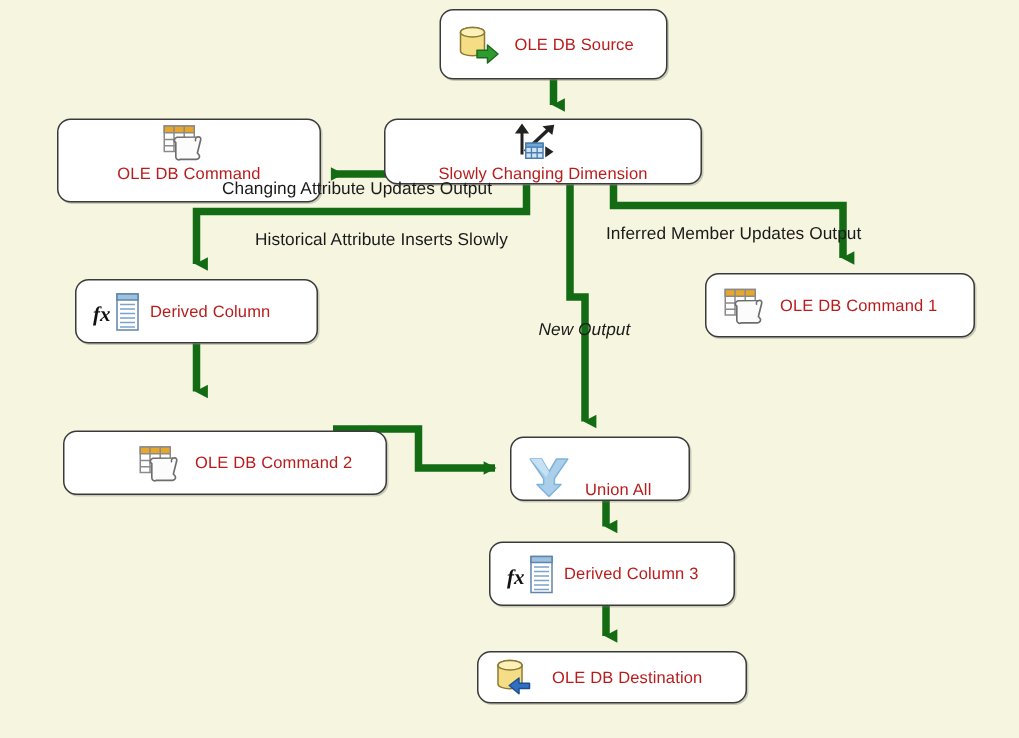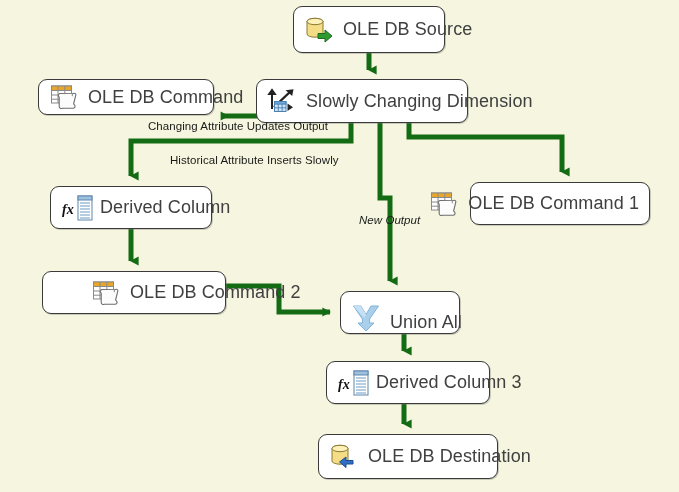--- a/index.html
+++ b/index.html
@@ -39,22 +39,22 @@
     z-index: 5;
   }
   .node .ico {
     flex: 0 0 auto;
     width: 30px;
     height: 30px;
     margin-right: 9px;
     display: block;
   }
   .node .lbl {
-    font-size: 18px;
-    color: #404040;
+    font-size: 11px;
+    color: #b91c1c;
     white-space: nowrap;
     letter-spacing: 0.1px;
   }
   .edge-label {
     position: absolute;
     font-size: 11.5px;
     color: #1a1a1a;
     white-space: nowrap;
     z-index: 6;
     letter-spacing: 0.05px;
@@ -105,38 +105,38 @@
       <svg viewBox="0 0 30 30" width="30" height="30" xmlns="http://www.w3.org/2000/svg">
         <ellipse cx="11" cy="6.5" rx="8" ry="3.2" fill="#f5dd86" stroke="#8a7a33" stroke-width="1"></ellipse>
         <path d="M3,6.5 L3,19 a8,3.2 0 0 0 16,0 L19,6.5" fill="#f5dd86" stroke="#8a7a33" stroke-width="1"></path>
         <ellipse cx="11" cy="6.5" rx="8" ry="3.2" fill="#fdf0b8" stroke="#8a7a33" stroke-width="1"></ellipse>
         <path d="M14,22 L14,18.5 L21,18.5 L21,15 L28,21 L21,27 L21,23.5 L14,23.5 Z" fill="#2f9b2f" stroke="#1d6b1d" stroke-width="1" stroke-linejoin="round"></path>
       </svg>
     </span>
     <span class="lbl">OLE DB Source</span>
   </div>
 
-  <div class="node" style="left: 38px; top: 79px; width: 176px; height: 36px;">
+  <div class="node" style="left: 38px; top: 79px; width: 176px; height: 56px; flex-direction: column;">
     <span class="ico">
       <svg viewBox="0 0 30 30" width="30" height="30" xmlns="http://www.w3.org/2000/svg">
         <rect x="2.5" y="4" width="20" height="17" fill="#ffffff" stroke="#8a8a8a" stroke-width="1"></rect>
         <rect x="2.5" y="4" width="20" height="4.5" fill="#e8a72b" stroke="#8a8a8a" stroke-width="1"></rect>
         <line x1="2.5" y1="13" x2="22.5" y2="13" stroke="#8a8a8a" stroke-width="1"></line>
         <line x1="2.5" y1="17.2" x2="22.5" y2="17.2" stroke="#8a8a8a" stroke-width="1"></line>
         <line x1="9" y1="4" x2="9" y2="21" stroke="#8a8a8a" stroke-width="1"></line>
         <line x1="15.8" y1="4" x2="15.8" y2="21" stroke="#8a8a8a" stroke-width="1"></line>
         <path d="M11,11.5 C9,12.2 8.6,14.4 10.2,15 L10.2,24.5 C10.2,26.2 12,27 13.4,26.2 L24,26.2
                  C25.8,26.2 26.6,24.4 25.6,23.2 L24.6,22 L26.8,13.2 C27.2,11.8 26,11 24.8,11.3 Z" fill="#fcfcfc" stroke="#6d6d6d" stroke-width="1.1" stroke-linejoin="round"></path>
         <path d="M24.8,11.3 C23.4,11.7 22.8,13.2 23.6,14.2" fill="none" stroke="#6d6d6d" stroke-width="1"></path>
       </svg>
     </span>
     <span class="lbl">OLE DB Command</span>
   </div>
 
-  <div class="node" style="left: 256px; top: 79px; width: 212px; height: 44px;">
+  <div class="node" style="left: 256px; top: 79px; width: 212px; height: 44px; flex-direction: column;">
     <span class="ico">
       <svg viewBox="0 0 30 30" width="30" height="30" xmlns="http://www.w3.org/2000/svg">
         <path d="M5,23 L5,6 M5,4 L2.2,8 L7.8,8 Z" fill="#222" stroke="#222" stroke-width="2" stroke-linecap="butt"></path>
         <path d="M7,21 L24,5" stroke="#222" stroke-width="2.4"></path>
         <path d="M26.5,3.2 L18.6,4.2 L25.2,10 Z" fill="#222"></path>
         <rect x="7.5" y="15.5" width="11.5" height="10" fill="#cfe3f5" stroke="#4a7fb0" stroke-width="1"></rect>
         <rect x="7.5" y="15.5" width="11.5" height="2.6" fill="#6fa8d8" stroke="#4a7fb0" stroke-width="1"></rect>
         <line x1="11.3" y1="18.1" x2="11.3" y2="25.5" stroke="#4a7fb0" stroke-width="0.9"></line>
         <line x1="15.1" y1="18.1" x2="15.1" y2="25.5" stroke="#4a7fb0" stroke-width="0.9"></line>
         <line x1="7.5" y1="21.8" x2="19" y2="21.8" stroke="#4a7fb0" stroke-width="0.9"></line>
@@ -158,38 +158,38 @@
           <line x1="19" y1="16" x2="29" y2="16"></line>
           <line x1="19" y1="19" x2="29" y2="19"></line>
           <line x1="19" y1="22" x2="29" y2="22"></line>
           <line x1="19" y1="25" x2="29" y2="25"></line>
         </g>
       </svg>
     </span>
     <span class="lbl">Derived Column</span>
   </div>
 
-  <div class="node" style="left: 470px; top: 182px; width: 180px; height: 43px; justify-content: flex-end;">
+  <div class="node" style="left: 470px; top: 182px; width: 180px; height: 43px;">
     <span class="ico">
       <svg viewBox="0 0 30 30" width="30" height="30" xmlns="http://www.w3.org/2000/svg">
         <rect x="2.5" y="4" width="20" height="17" fill="#ffffff" stroke="#8a8a8a" stroke-width="1"></rect>
         <rect x="2.5" y="4" width="20" height="4.5" fill="#e8a72b" stroke="#8a8a8a" stroke-width="1"></rect>
         <line x1="2.5" y1="13" x2="22.5" y2="13" stroke="#8a8a8a" stroke-width="1"></line>
         <line x1="2.5" y1="17.2" x2="22.5" y2="17.2" stroke="#8a8a8a" stroke-width="1"></line>
         <line x1="9" y1="4" x2="9" y2="21" stroke="#8a8a8a" stroke-width="1"></line>
         <line x1="15.8" y1="4" x2="15.8" y2="21" stroke="#8a8a8a" stroke-width="1"></line>
         <path d="M11,11.5 C9,12.2 8.6,14.4 10.2,15 L10.2,24.5 C10.2,26.2 12,27 13.4,26.2 L24,26.2
                  C25.8,26.2 26.6,24.4 25.6,23.2 L24.6,22 L26.8,13.2 C27.2,11.8 26,11 24.8,11.3 Z" fill="#fcfcfc" stroke="#6d6d6d" stroke-width="1.1" stroke-linejoin="round"></path>
         <path d="M24.8,11.3 C23.4,11.7 22.8,13.2 23.6,14.2" fill="none" stroke="#6d6d6d" stroke-width="1"></path>
       </svg>
     </span>
     <span class="lbl">OLE DB Command 1</span>
   </div>
 
-  <div class="node" style="left: 42px; top: 271px; width: 184px; height: 43px; padding-left: 48px;">
+  <div class="node" style="left: 42px; top: 287px; width: 216px; height: 43px; padding-left: 48px;">
     <span class="ico">
       <svg viewBox="0 0 30 30" width="30" height="30" xmlns="http://www.w3.org/2000/svg">
         <rect x="2.5" y="4" width="20" height="17" fill="#ffffff" stroke="#8a8a8a" stroke-width="1"></rect>
         <rect x="2.5" y="4" width="20" height="4.5" fill="#e8a72b" stroke="#8a8a8a" stroke-width="1"></rect>
         <line x1="2.5" y1="13" x2="22.5" y2="13" stroke="#8a8a8a" stroke-width="1"></line>
         <line x1="2.5" y1="17.2" x2="22.5" y2="17.2" stroke="#8a8a8a" stroke-width="1"></line>
         <line x1="9" y1="4" x2="9" y2="21" stroke="#8a8a8a" stroke-width="1"></line>
         <line x1="15.8" y1="4" x2="15.8" y2="21" stroke="#8a8a8a" stroke-width="1"></line>
         <path d="M11,11.5 C9,12.2 8.6,14.4 10.2,15 L10.2,24.5 C10.2,26.2 12,27 13.4,26.2 L24,26.2
                  C25.8,26.2 26.6,24.4 25.6,23.2 L24.6,22 L26.8,13.2 C27.2,11.8 26,11 24.8,11.3 Z" fill="#fcfcfc" stroke="#6d6d6d" stroke-width="1.1" stroke-linejoin="round"></path>
@@ -222,29 +222,30 @@
           <line x1="19" y1="16" x2="29" y2="16"></line>
           <line x1="19" y1="19" x2="29" y2="19"></line>
           <line x1="19" y1="22" x2="29" y2="22"></line>
           <line x1="19" y1="25" x2="29" y2="25"></line>
         </g>
       </svg>
     </span>
     <span class="lbl">Derived Column 3</span>
   </div>
 
-  <div class="node" style="left: 318px; top: 434px; width: 180px; height: 45px;">
+  <div class="node" style="left: 318px; top: 434px; width: 180px; height: 35px;">
     <span class="ico">
       <svg viewBox="0 0 30 30" width="30" height="30" xmlns="http://www.w3.org/2000/svg">
         <ellipse cx="11" cy="6.5" rx="8" ry="3.2" fill="#f5dd86" stroke="#8a7a33" stroke-width="1"></ellipse>
         <path d="M3,6.5 L3,19 a8,3.2 0 0 0 16,0 L19,6.5" fill="#f5dd86" stroke="#8a7a33" stroke-width="1"></path>
         <ellipse cx="11" cy="6.5" rx="8" ry="3.2" fill="#fdf0b8" stroke="#8a7a33" stroke-width="1"></ellipse>
         <path d="M24,18.5 L24,22 L17,22 L17,25.5 L10.5,20 L17,15 L17,18.5 Z" fill="#2f6fc4" stroke="#1c4d93" stroke-width="1" stroke-linejoin="round"></path>
       </svg>
     </span>
     <span class="lbl">OLE DB Destination</span>
   </div>
 
   <div class="edge-label" style="left: 148px; top: 120px;">Changing Attribute Updates Output</div>
   <div class="edge-label" style="left: 170px; top: 154px;">Historical Attribute Inserts Slowly</div>
+  <div class="edge-label" style="left: 404px; top: 150px;">Inferred Member Updates Output</div>
   <div class="edge-label" style="left: 359px; top: 214px; font-style: italic;">New Output</div>
 
 </div>
 
 </body></html>

